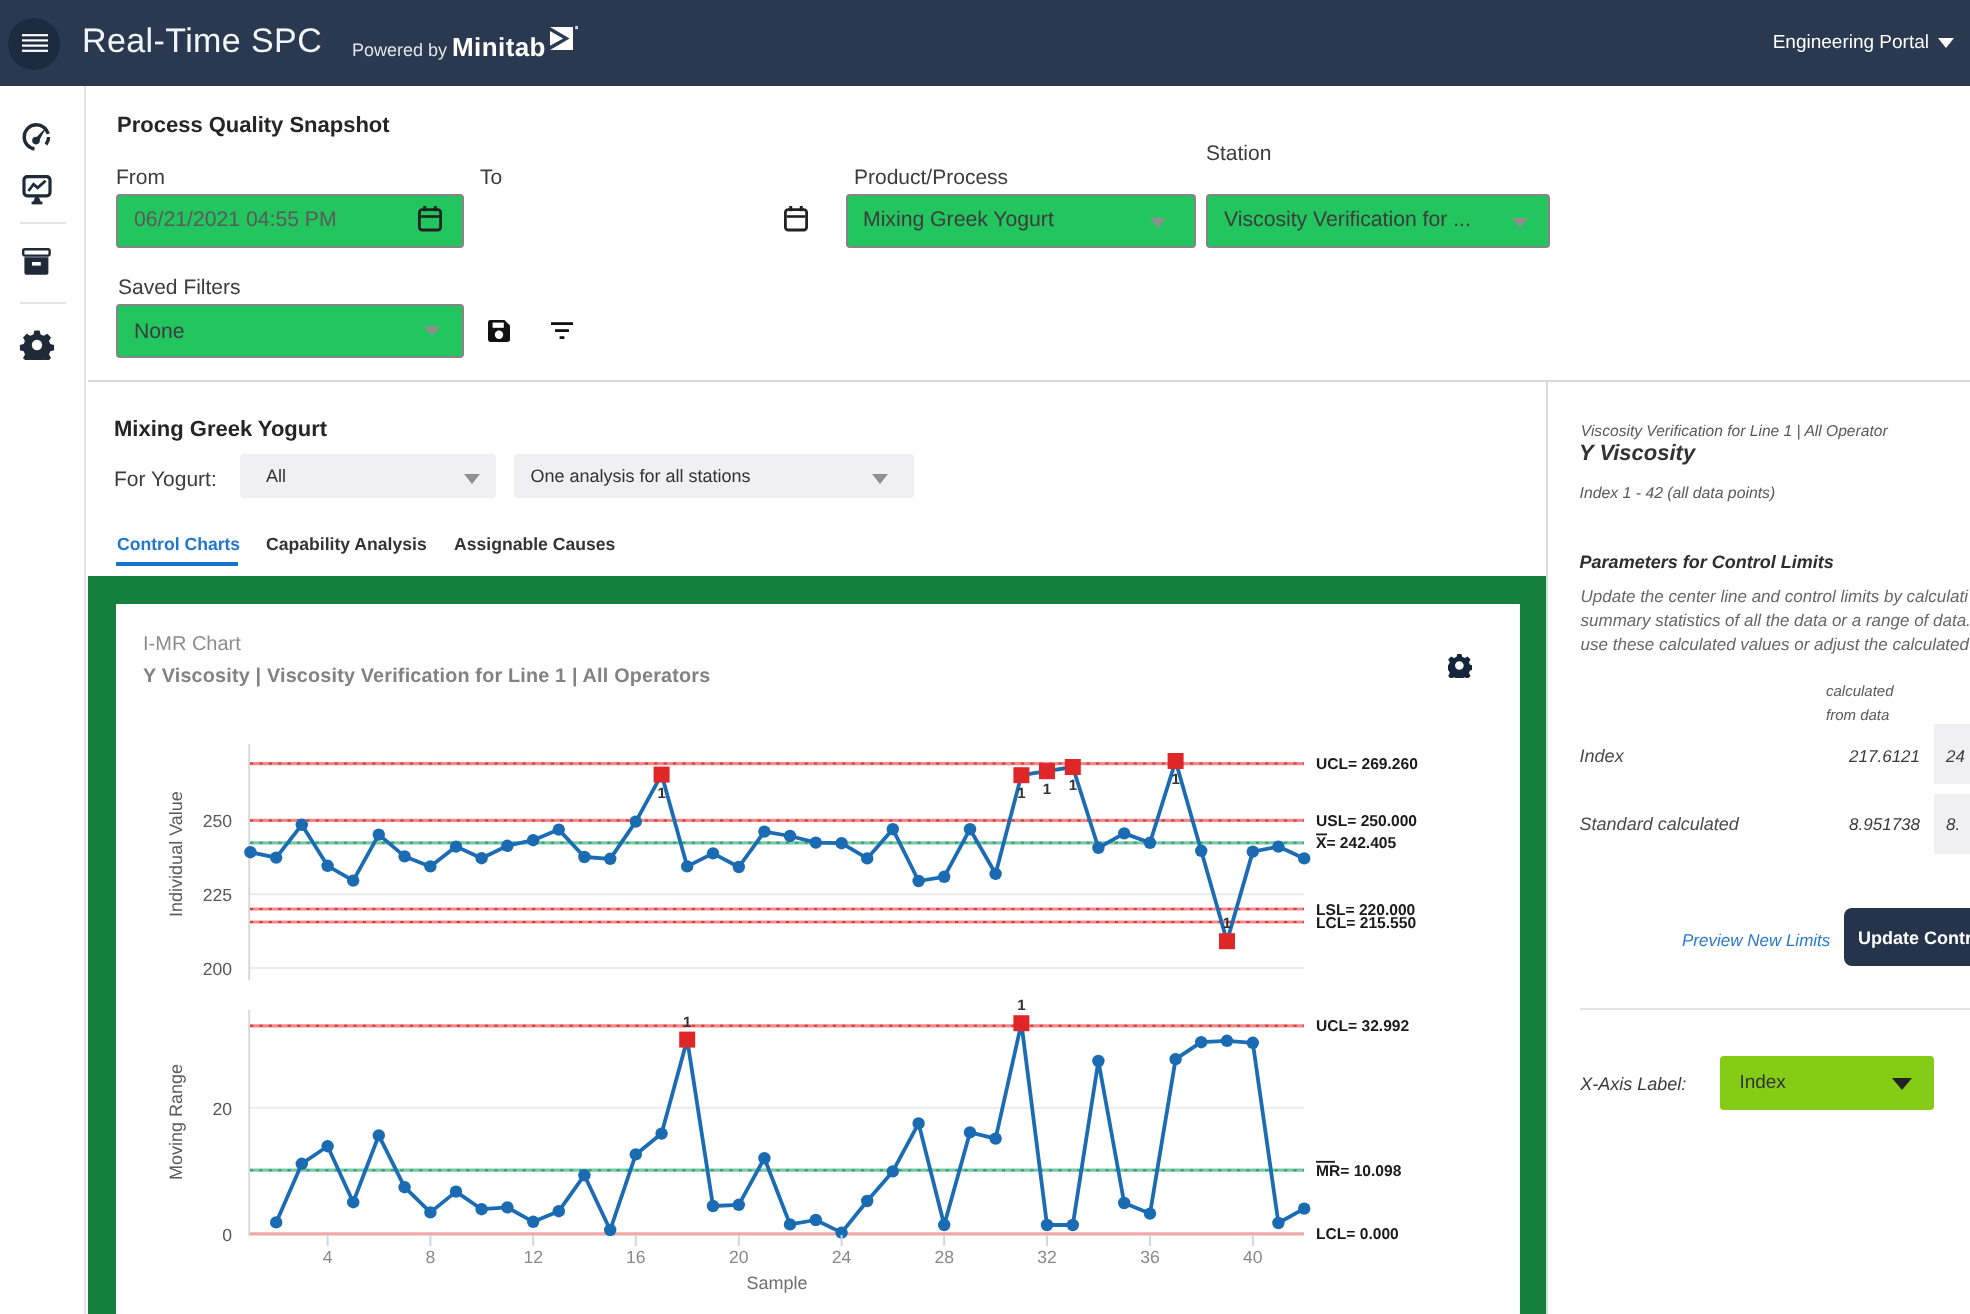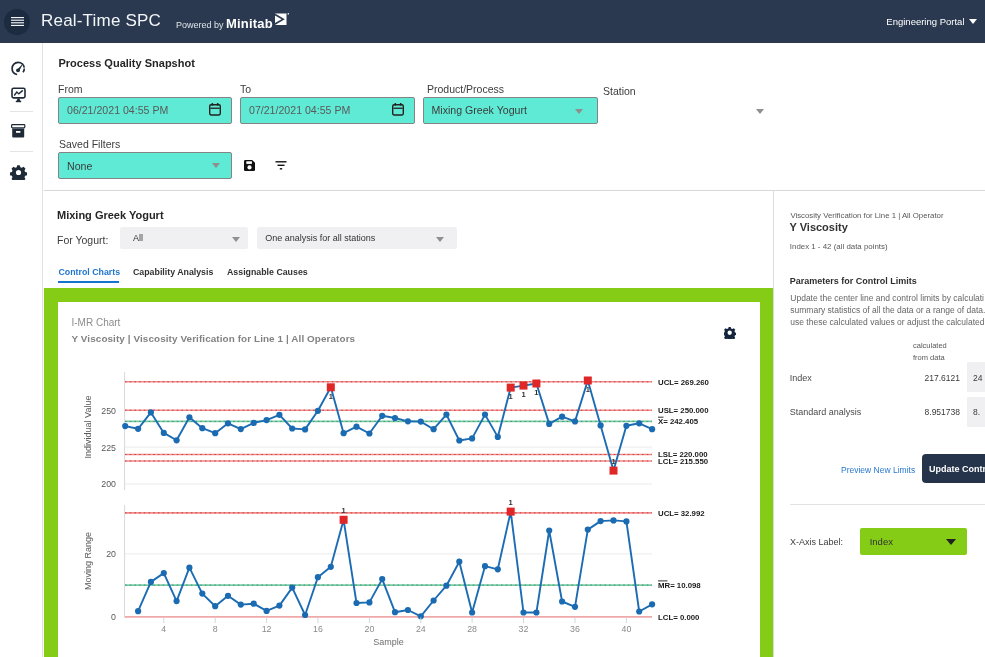--- a/index.html
+++ b/index.html
@@ -10,34 +10,34 @@
 #navcircle { position:absolute; left:4px; top:8.5px; width:26px; height:26px; border-radius:50%; background:#1c2b3f; }
 #brand { position:absolute; left:41px; top:11px; color:#f2f6f9; font-size:17px; letter-spacing:0.2px; }
 #powered { position:absolute; left:176px; top:16px; color:#dfe5ea; font-size:9px; }
 #powered b { font-size:13px; color:#fff; letter-spacing:0.2px; }
 #engportal { position:absolute; right:20.5px; top:16px; color:#fff; font-size:9.5px; }
 #sidebar { position:absolute; left:0; top:43px; width:43px; height:614px; background:#fff; border-right:1px solid #e2e2e2; }
 .sideicon { position:absolute; left:8px; }
 .sidediv { position:absolute; left:10px; width:23px; border-top:1px solid #e4e4e4; }
 #filters { position:absolute; left:44px; top:43px; width:941px; height:148px; background:#fff; border-bottom:1px solid #d8d8d8;text-align:right; }
 .flabel { position:absolute; font-size:10.5px; color:#3c3c3c; }
-.finput { position:absolute; height:27px; border:1px solid #848484; border-radius:2px; background:#5eead4;
+.finput { position:absolute; height:27px; border:1px solid #848484; border-radius:2px; background:#22c55e;
   font-size:10.6px; color:#5a5a5a; display:flex; align-items:center; padding-left:8px; }
 .caret { width:0; height:0; border-left:4.8px solid transparent; border-right:4.8px solid transparent; border-top:5px solid #8f8f8f; position:absolute; }
 #secttitle { position:absolute; left:57px; top:209px; font-size:11px; font-weight:bold; color:#252525; }
 #formeasure { position:absolute; left:57px; top:234px; font-size:10.5px; color:#3c3c3c; }
 .gdrop { position:absolute; top:227px; height:21.5px; background:#f0f0f2; border-radius:2px; font-size:9px; color:#333;
   display:flex; align-items:center; }
 .tab { position:absolute; top:267px; font-size:8.8px; font-weight:bold; }
-#grayarea { position:absolute; left:44px; top:288px; width:729px; height:369px; background:#84cc16;text-decoration:underline; }
+#grayarea { position:absolute; left:44px; top:288px; width:729px; height:369px; background:#15803d;text-decoration:underline; }
 #card { position:absolute; left:14px; top:14px; width:702px; height:355px; background:#fff; }
 #imrlabel { position:absolute; left:13.5px; top:15px; font-size:10px; color:#8c8c8c; }
 #imrtitle { position:absolute; left:13.5px; top:30.5px; font-size:9.9px; font-weight:bold; color:#828282; letter-spacing:0.1px; }
 #rightpanel { position:absolute; left:773px; top:191px; width:212px; height:466px; background:#fff; border-left:1px solid #dcdcdc; }
-.rp { position:absolute; color:#595959; }
+.rp { position:absolute; color:#595959;font-style:italic; }
 </style>
 </head>
 <body>
 <div id="navbar">
   <div id="navcircle">
     <svg class="abs" style="left:6.5px;top:8.5px" width="13" height="9" viewBox="0 0 13 9">
       <g stroke="#fff" stroke-width="1.1">
           <line x1="0" y1="0.6" x2="13" y2="0.6"></line>
           <line x1="0" y1="3.2" x2="13" y2="3.2"></line>
           <line x1="0" y1="5.8" x2="13" y2="5.8"></line>
@@ -93,31 +93,31 @@
   <div style="position:absolute;left:14.5px;top:14px;font-size:11px;font-weight:bold;color:#252525">Process Quality Snapshot</div>
   <div class="flabel" style="left:14px;top:40px">From</div>
   <div class="finput" style="left:14px;top:53.5px;width:174px">06/21/2021 04:55 PM</div>
   <svg class="abs" style="left:164.5px;top:60px" width="12" height="13" viewBox="0 0 12 13">
       <rect x="0.7" y="1.8" width="10.6" height="10.2" rx="1.4" fill="none" stroke="#222" stroke-width="1.4"></rect>
       <rect x="2.6" y="0" width="1.5" height="2.6" fill="#222"></rect>
       <rect x="7.9" y="0" width="1.5" height="2.6" fill="#222"></rect>
       <rect x="1.4" y="4.6" width="9.2" height="1.3" fill="#222"></rect>
     </svg>
   <div class="flabel" style="left:196px;top:40px">To</div>
-  <div class="finput" style="left:196px;top:53.5px;width:175px">07/21/2021 04:55 PM</div>
   <svg class="abs" style="left:348px;top:60px" width="12" height="13" viewBox="0 0 12 13">
       <rect x="0.7" y="1.8" width="10.6" height="10.2" rx="1.4" fill="none" stroke="#222" stroke-width="1.4"></rect>
       <rect x="2.6" y="0" width="1.5" height="2.6" fill="#222"></rect>
       <rect x="7.9" y="0" width="1.5" height="2.6" fill="#222"></rect>
       <rect x="1.4" y="4.6" width="9.2" height="1.3" fill="#222"></rect>
     </svg>
   <div class="flabel" style="left:383px;top:40px">Product/Process</div>
   <div class="finput" style="left:378.5px;top:53.5px;width:175.5px;color:#3c3c3c">Mixing Greek Yogurt</div>
   <div class="caret" style="left:531px;top:66px"></div>
-  <div class="flabel" style="left:559px;top:42px">Station</div>
+  <div class="flabel" style="left:559px;top:28px">Station</div>
+  <div class="finput" style="left:559px;top:53.5px;width:172px;color:#3c3c3c">Viscosity Verification for ...</div>
   <div class="caret" style="left:712px;top:66px"></div>
   <div class="flabel" style="left:15px;top:95px">Saved Filters</div>
   <div class="finput" style="left:14px;top:109px;width:174px;color:#3c3c3c">None</div>
   <div class="caret" style="left:167.5px;top:119.5px"></div>
   <svg class="abs" style="left:199px;top:116px" width="13" height="13" viewBox="0 0 13 13">
     <path d="M1 2.2 Q1 1 2.2 1 L9.2 1 L12 3.8 L12 10.8 Q12 12 10.8 12 L2.2 12 Q1 12 1 10.8 Z" fill="#111"></path>
     <rect x="3.3" y="2.3" width="5.6" height="2.6" fill="#fff"></rect>
       <circle cx="6.5" cy="8.4" r="2.1" fill="#fff"></circle>
   </svg>
   <svg class="abs" style="left:231px;top:118px" width="12" height="9" viewBox="0 0 12 9">
@@ -310,21 +310,21 @@
   <div class="rp" style="left:16.4px;top:19.5px;font-size:7.8px">Viscosity Verification for Line 1 | All Operator</div>
   <div class="rp" style="left:15.5px;top:30px;font-size:11px;font-weight:bold;color:#323232">Y Viscosity</div>
   <div class="rp" style="left:15.8px;top:50.5px;font-size:7.9px">Index 1 - 42 (all data points)</div>
   <div class="rp" style="left:15.8px;top:84.5px;font-size:9px;font-weight:bold;color:#2e2e2e">Parameters for Control Limits</div>
   <div class="rp" style="left:16.3px;top:100.5px;font-size:8.5px;line-height:12px;width:220px;color:#666;white-space:nowrap">Update the center line and control limits by calculati<br>summary statistics of all the data or a range of data.<br>use these calculated values or adjust the calculated v</div>
   <div class="rp" style="left:139px;top:149px;font-size:7.5px;line-height:11.5px;text-align:left;width:42px">calculated<br>from data</div>
   <div class="rp" style="left:15.8px;top:181.7px;font-size:9px;color:#4a4a4a">Index</div>
   <div class="rp" style="left:110px;top:182px;font-size:8.5px;color:#3a3a3a;width:76px;text-align:right">217.6121</div>
   <div class="abs rp" style="left:193px;top:171px;width:19px;height:30px;background:#f0f0f2"></div>
   <div class="rp" style="left:199px;top:182px;font-size:8.5px;color:#3a3a3a">24</div>
-  <div class="rp" style="left:15.8px;top:215.7px;font-size:9px;color:#4a4a4a">Standard analysis</div>
+  <div class="rp" style="left:15.8px;top:215.7px;font-size:9px;color:#4a4a4a">Standard calculated</div>
   <div class="rp" style="left:110px;top:216px;font-size:8.5px;color:#3a3a3a;width:76px;text-align:right">8.951738</div>
   <div class="abs rp" style="left:193px;top:206px;width:19px;height:30px;background:#f0f0f2"></div>
   <div class="rp" style="left:199px;top:216px;font-size:8.5px;color:#3a3a3a">8.</div>
   <div class="rp" style="left:67px;top:274px;font-size:8.5px;color:#2979d1">Preview New Limits</div>
   <div class="abs" style="left:148px;top:263px;width:64px;height:29px;background:#25334b;border-radius:4px 0 0 4px;color:#fff;font-size:9px;font-weight:bold;display:flex;align-items:center;padding-left:7px;white-space:nowrap;overflow:hidden;position:absolute">Update Control</div>
   <div class="abs" style="left:16px;top:312.5px;width:196px;border-top:1px solid #e2e2e2;position:absolute"></div>
   <div class="rp" style="left:16.1px;top:345.5px;font-size:9px;color:#3c3c3c">X-Axis Label:</div>
   <div class="abs" style="left:85.7px;top:337px;width:107px;height:27px;background:#84cc16;border-radius:2px;font-size:9.5px;color:#333;display:flex;align-items:center;padding-left:10px;position:absolute">Index</div>
   <div class="caret" style="left:172px;top:348px;border-top-color:#222;border-left-width:5px;border-right-width:5px;border-top-width:6px"></div>
 </div>

